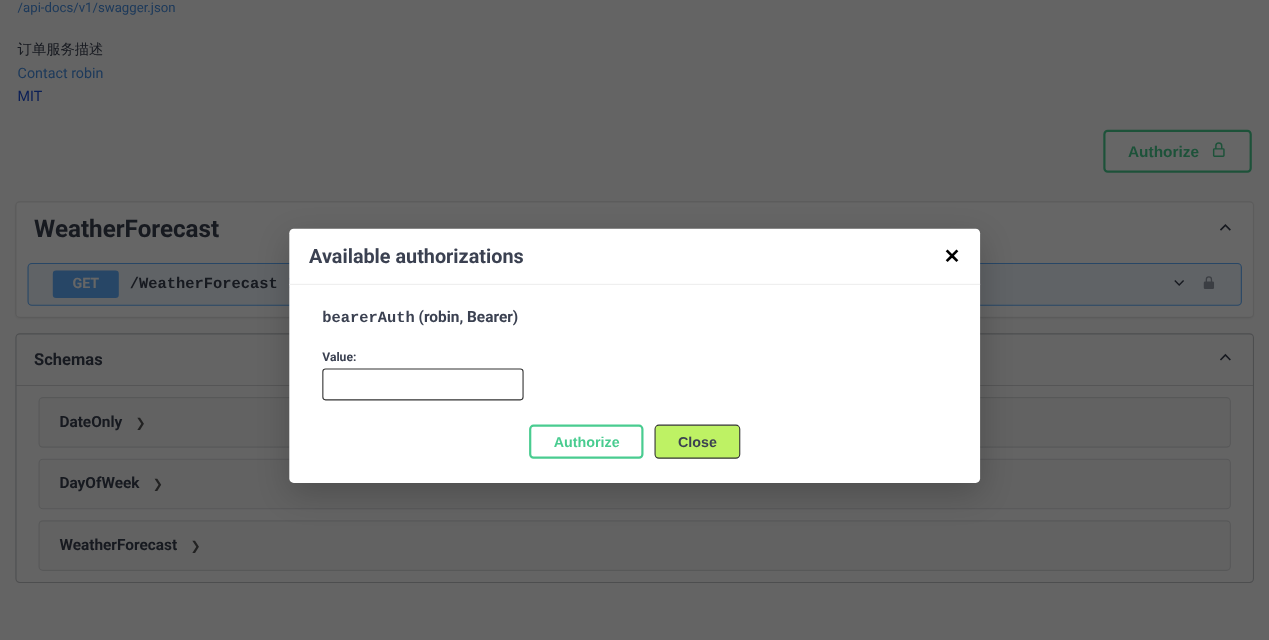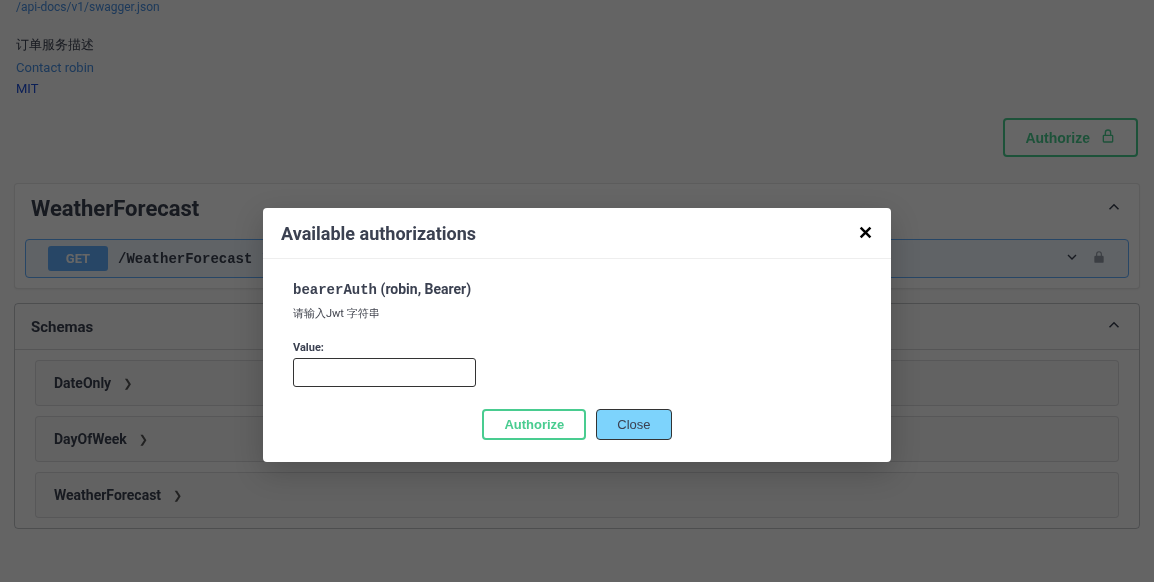--- a/index.html
+++ b/index.html
@@ -39,21 +39,21 @@
     .modal-title { font-size: 18px; font-weight: 700; color: #3b4151; }
     .modal-close { font-size: 18px; cursor: pointer; font-weight: 700; color: #000; background: none; border: none; padding: 0; }
     .modal-body { padding: 22px 30px 22px; }
     .auth-name { font-family: "Courier New", monospace; font-weight: 700; font-size: 14px; color: #3b4151; }
     .auth-type { font-weight: 700; font-size: 14px; color: #3b4151; }
     .auth-hint { font-size: 11px; color: #41444e; margin-top: 8px; }
     .value-label { font-size: 11px; font-weight: 700; color: #3b4151; margin-top: 20px; display: block; }
     .value-input { width: 183px; border: 1px solid #333; border-radius: 3px; padding: 6px 8px; font-size: 13px; margin-top: 4px; }
     .modal-actions { display: flex; justify-content: center; gap: 10px; margin-top: 22px; }
     .modal-authorize-btn { background: #fff; border: 2px solid #49cc90; color: #49cc90; font-weight: 700; padding: 6px 20px; border-radius: 4px; cursor: pointer; font-size: 13px; }
-    .modal-close-btn { background: #7dd3fc; border: 1px solid #333; color: #3b4151; font-weight: 400; padding: 6px 20px; border-radius: 4px; cursor: pointer; font-size: 13px; }
+    .modal-close-btn { background: #bef264; border: 1px solid #333; color: #3b4151; font-weight: 700; padding: 6px 20px; border-radius: 4px; cursor: pointer; font-size: 13px; }
   </style>
 </head>
 <body>
 
 <div class="header-section">
   <a class="api-link">/api-docs/v1/swagger.json</a>
   <div class="description-text">订单服务描述</div>
   <a class="contact-link">Contact robin</a>
   <a class="license-link">MIT</a>
 </div>
@@ -123,21 +123,20 @@
 <div class="overlay">
   <div class="modal">
     <div class="modal-header">
       <span class="modal-title">Available authorizations</span>
       <button class="modal-close">✕</button>
     </div>
     <div class="modal-body">
       <div>
         <span class="auth-name">bearerAuth</span><span class="auth-type">  (robin, Bearer)</span>
       </div>
-      <div class="auth-hint">请输入Jwt 字符串</div>
       <label class="value-label">Value:</label>
       <input class="value-input" type="text" value="" style="">
       <div class="modal-actions">
         <button class="modal-authorize-btn">Authorize</button>
         <button class="modal-close-btn">Close</button>
       </div>
     </div>
   </div>
 </div>
 

